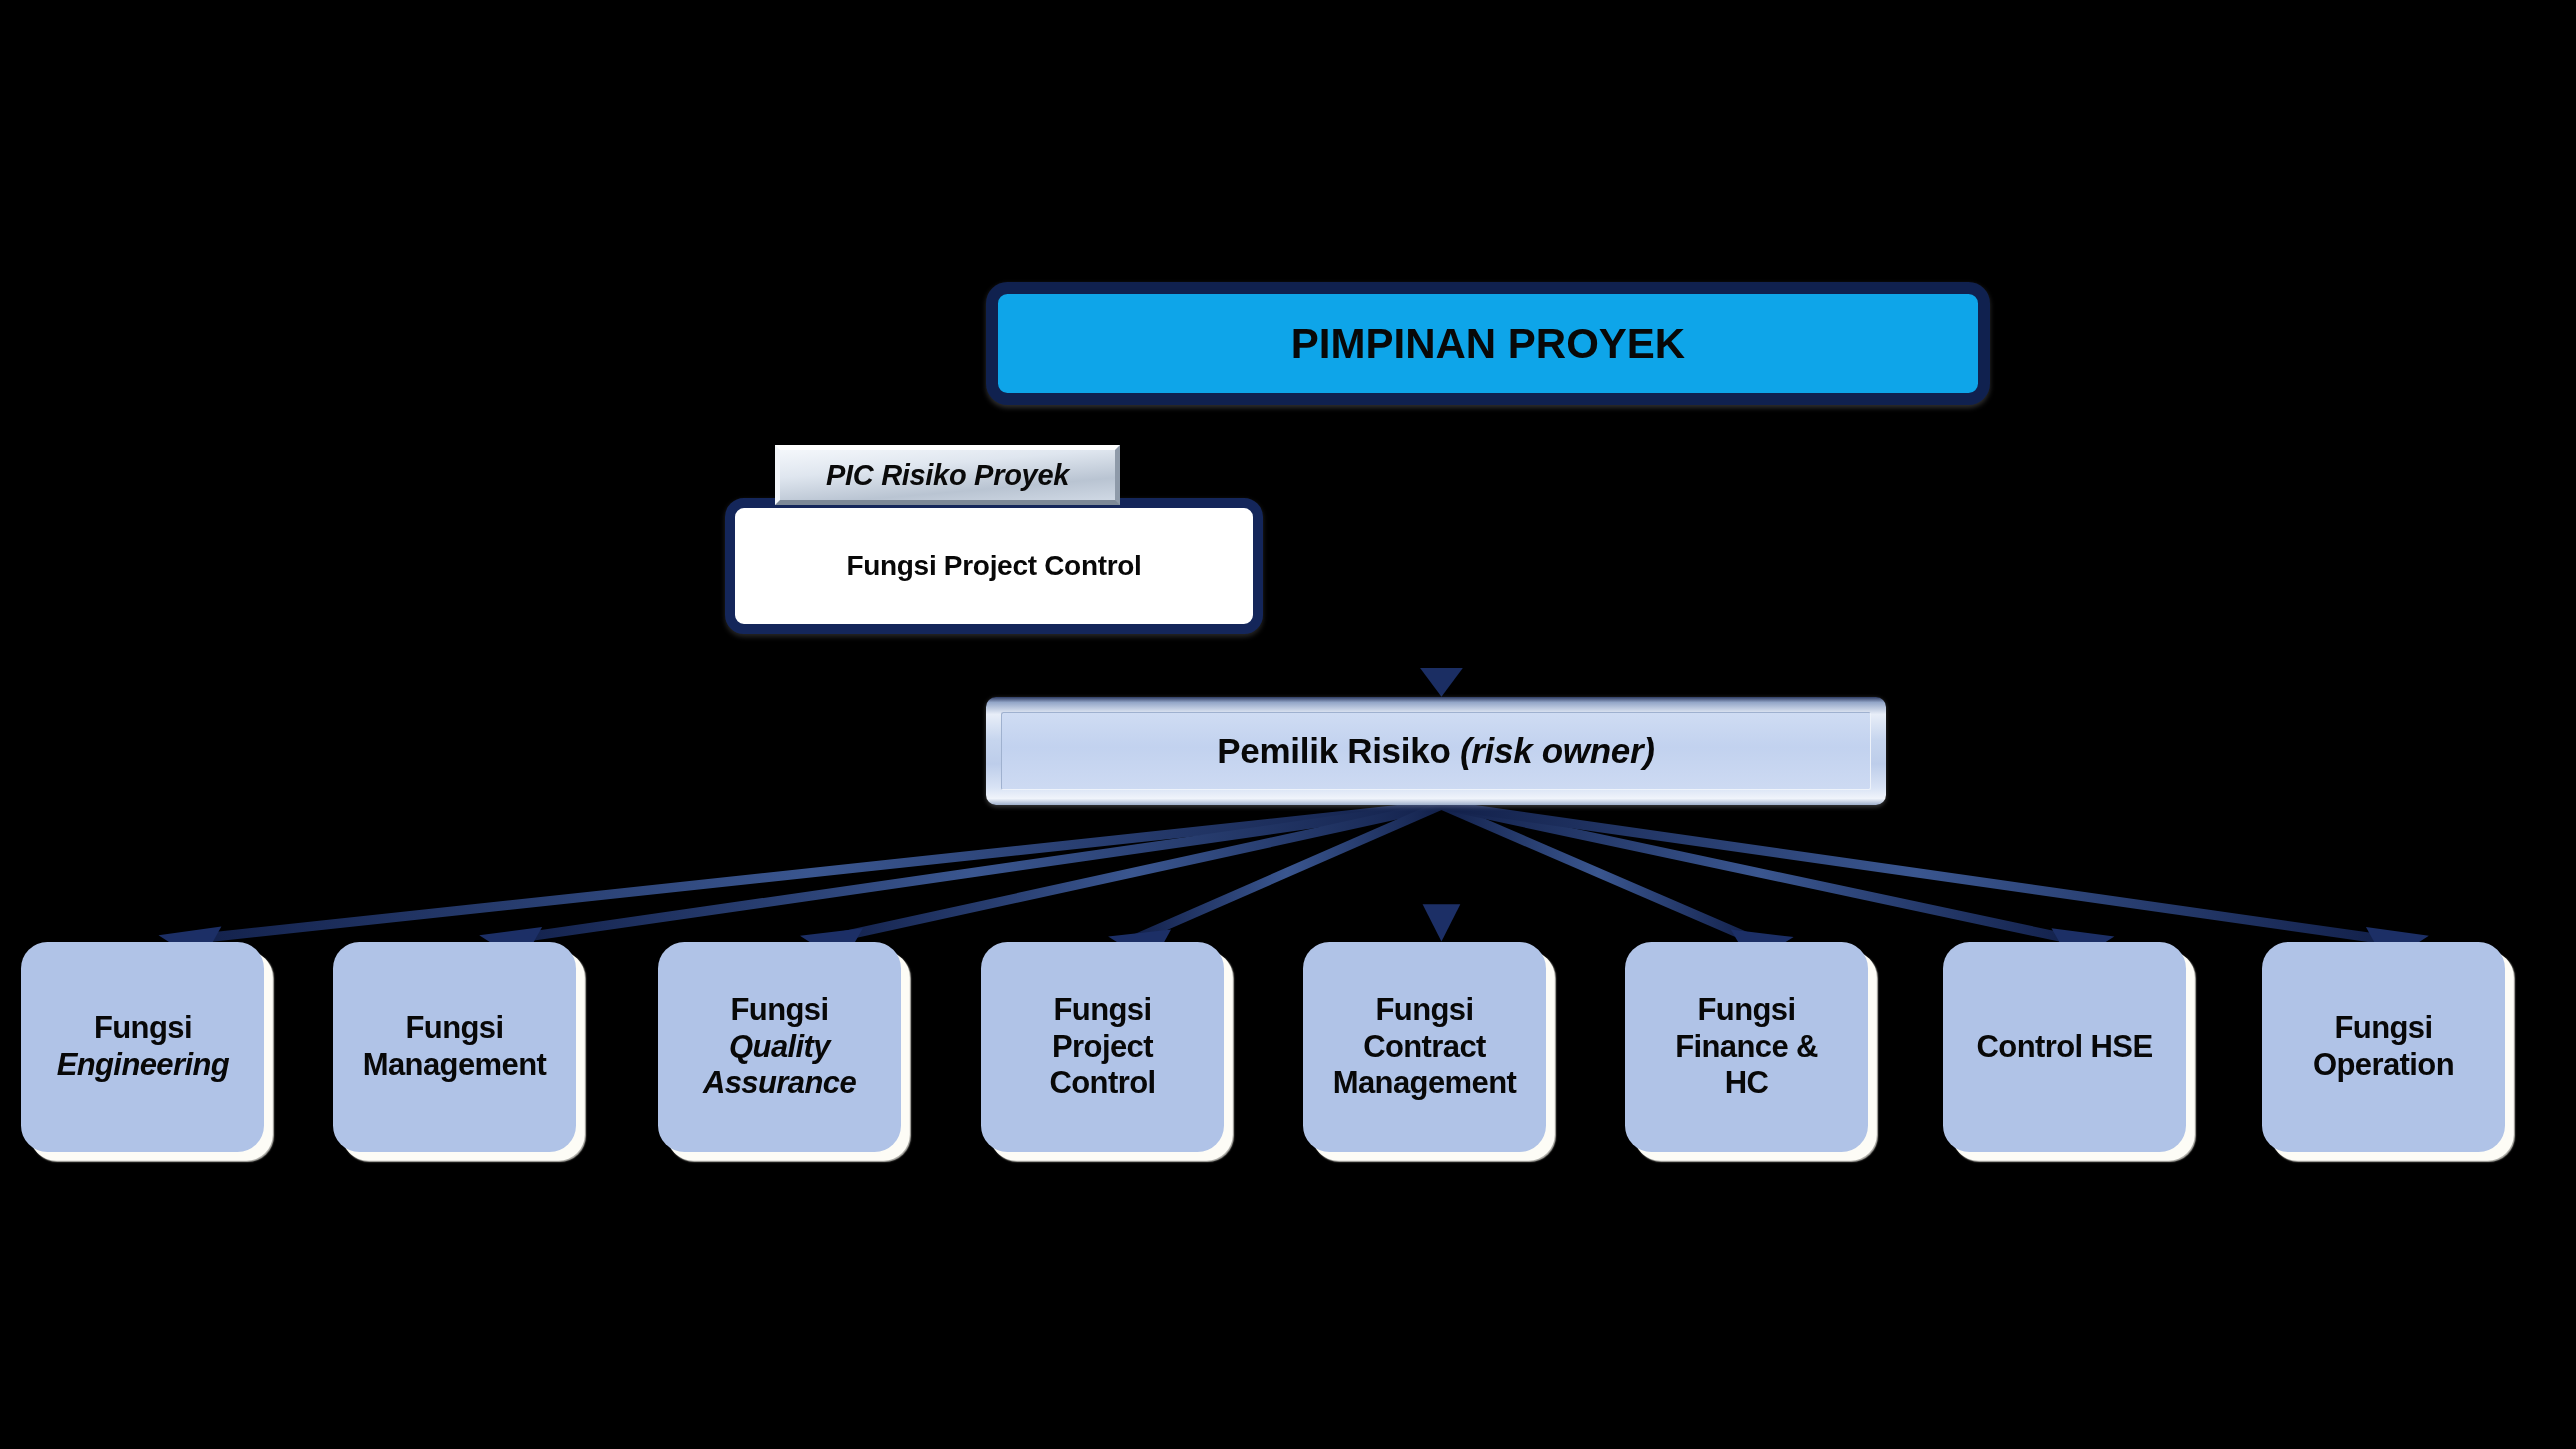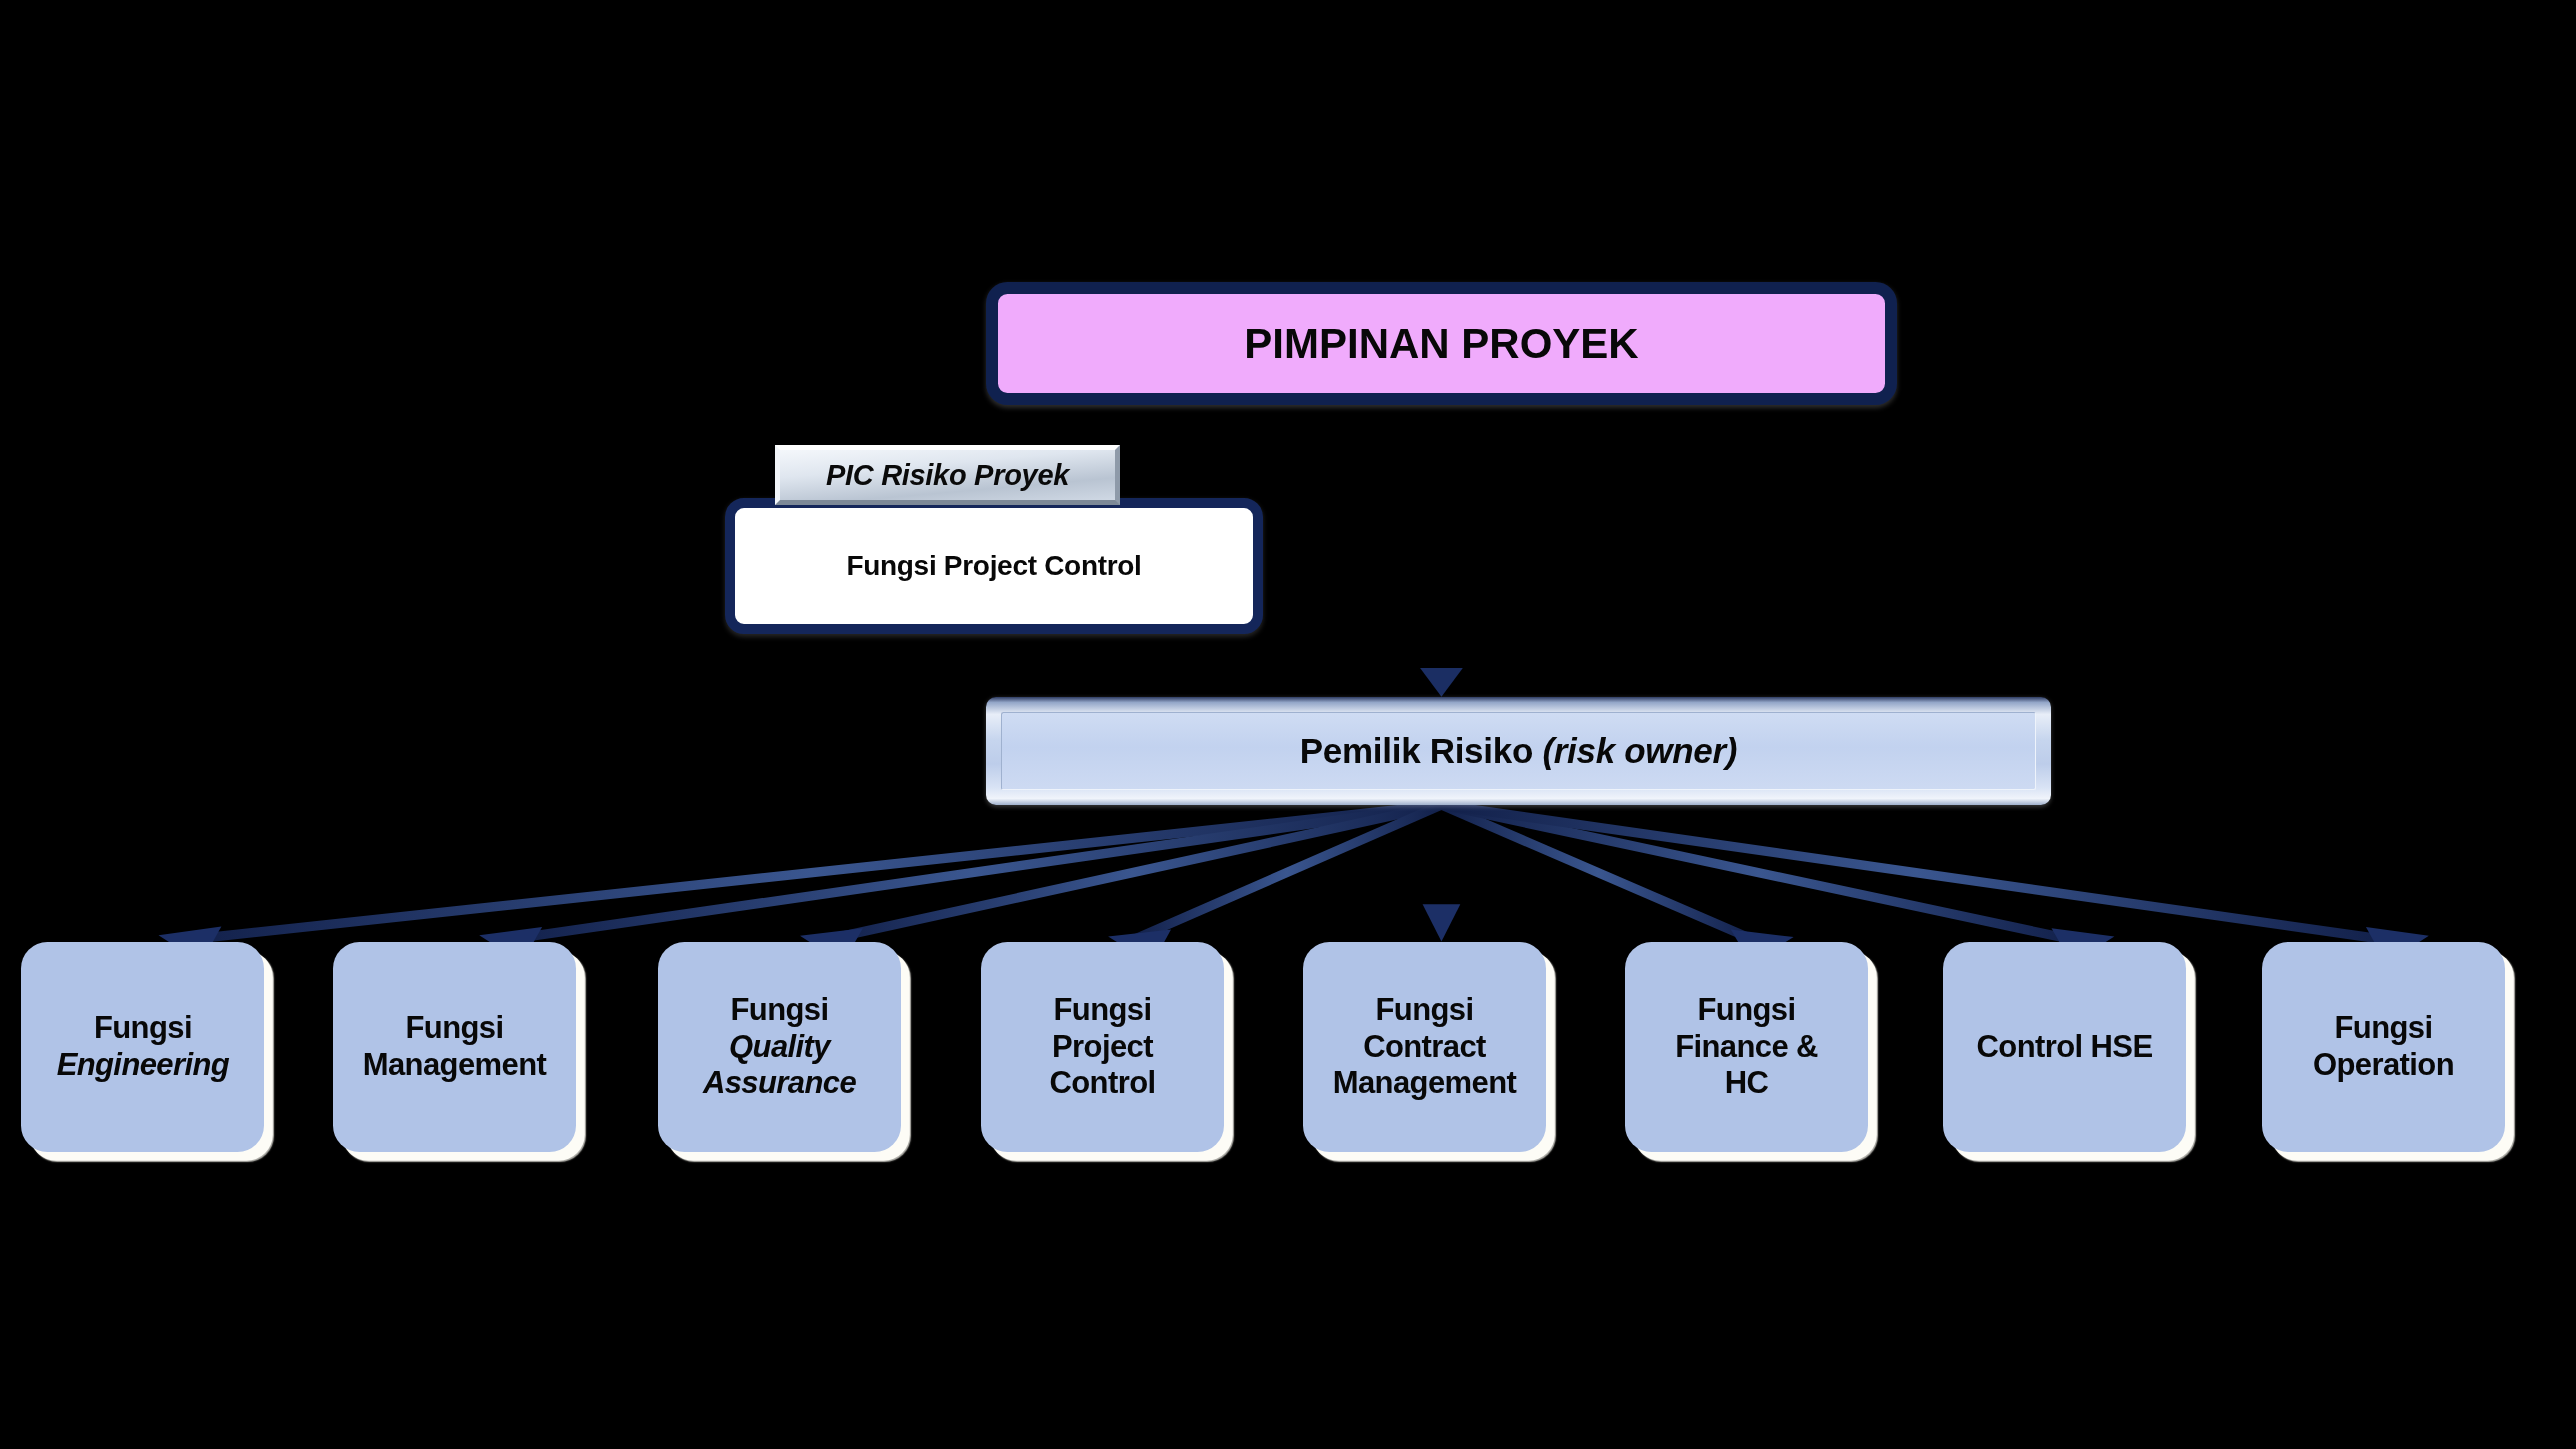--- a/index.html
+++ b/index.html
@@ -40,23 +40,23 @@
     line-height: 1.18;
     color: #080808;
     font-weight: bold;
     letter-spacing: -0.3px;
   }
 
   
   #node-pimpinan {
     left: 986px;
     top: 282px;
-    width: 911px;
+    width: 1004px;
     height: 123px;
-    background: #f0abfc;
+    background: #0ea5e9;
     border: 12px solid #10214f;
     border-radius: 21.4px;
     box-shadow: 0 2.5px 5px rgba(255,255,255,0.18);
   }
   #node-pimpinan .label {
     font-size: 42px;
     letter-spacing: 0px;
   }
 
   
@@ -97,21 +97,21 @@
     box-shadow: 0 2.5px 5px rgba(255,255,255,0.15);
   }
   #node-projectcontrol .label {
     font-size: 28px;
   }
 
   
   #node-pemilik {
     left: 986px;
     top: 697px;
-    width: 1065px;
+    width: 900px;
     height: 108px;
     border-radius: 10px;
     padding: 15px;
     background:
       linear-gradient(180deg,
         #2f3c63 0%,
         #93a6c8 5%,
         #e8eef8 16%,
         #c6d5ee 40%,
         #bdcdea 62%,

